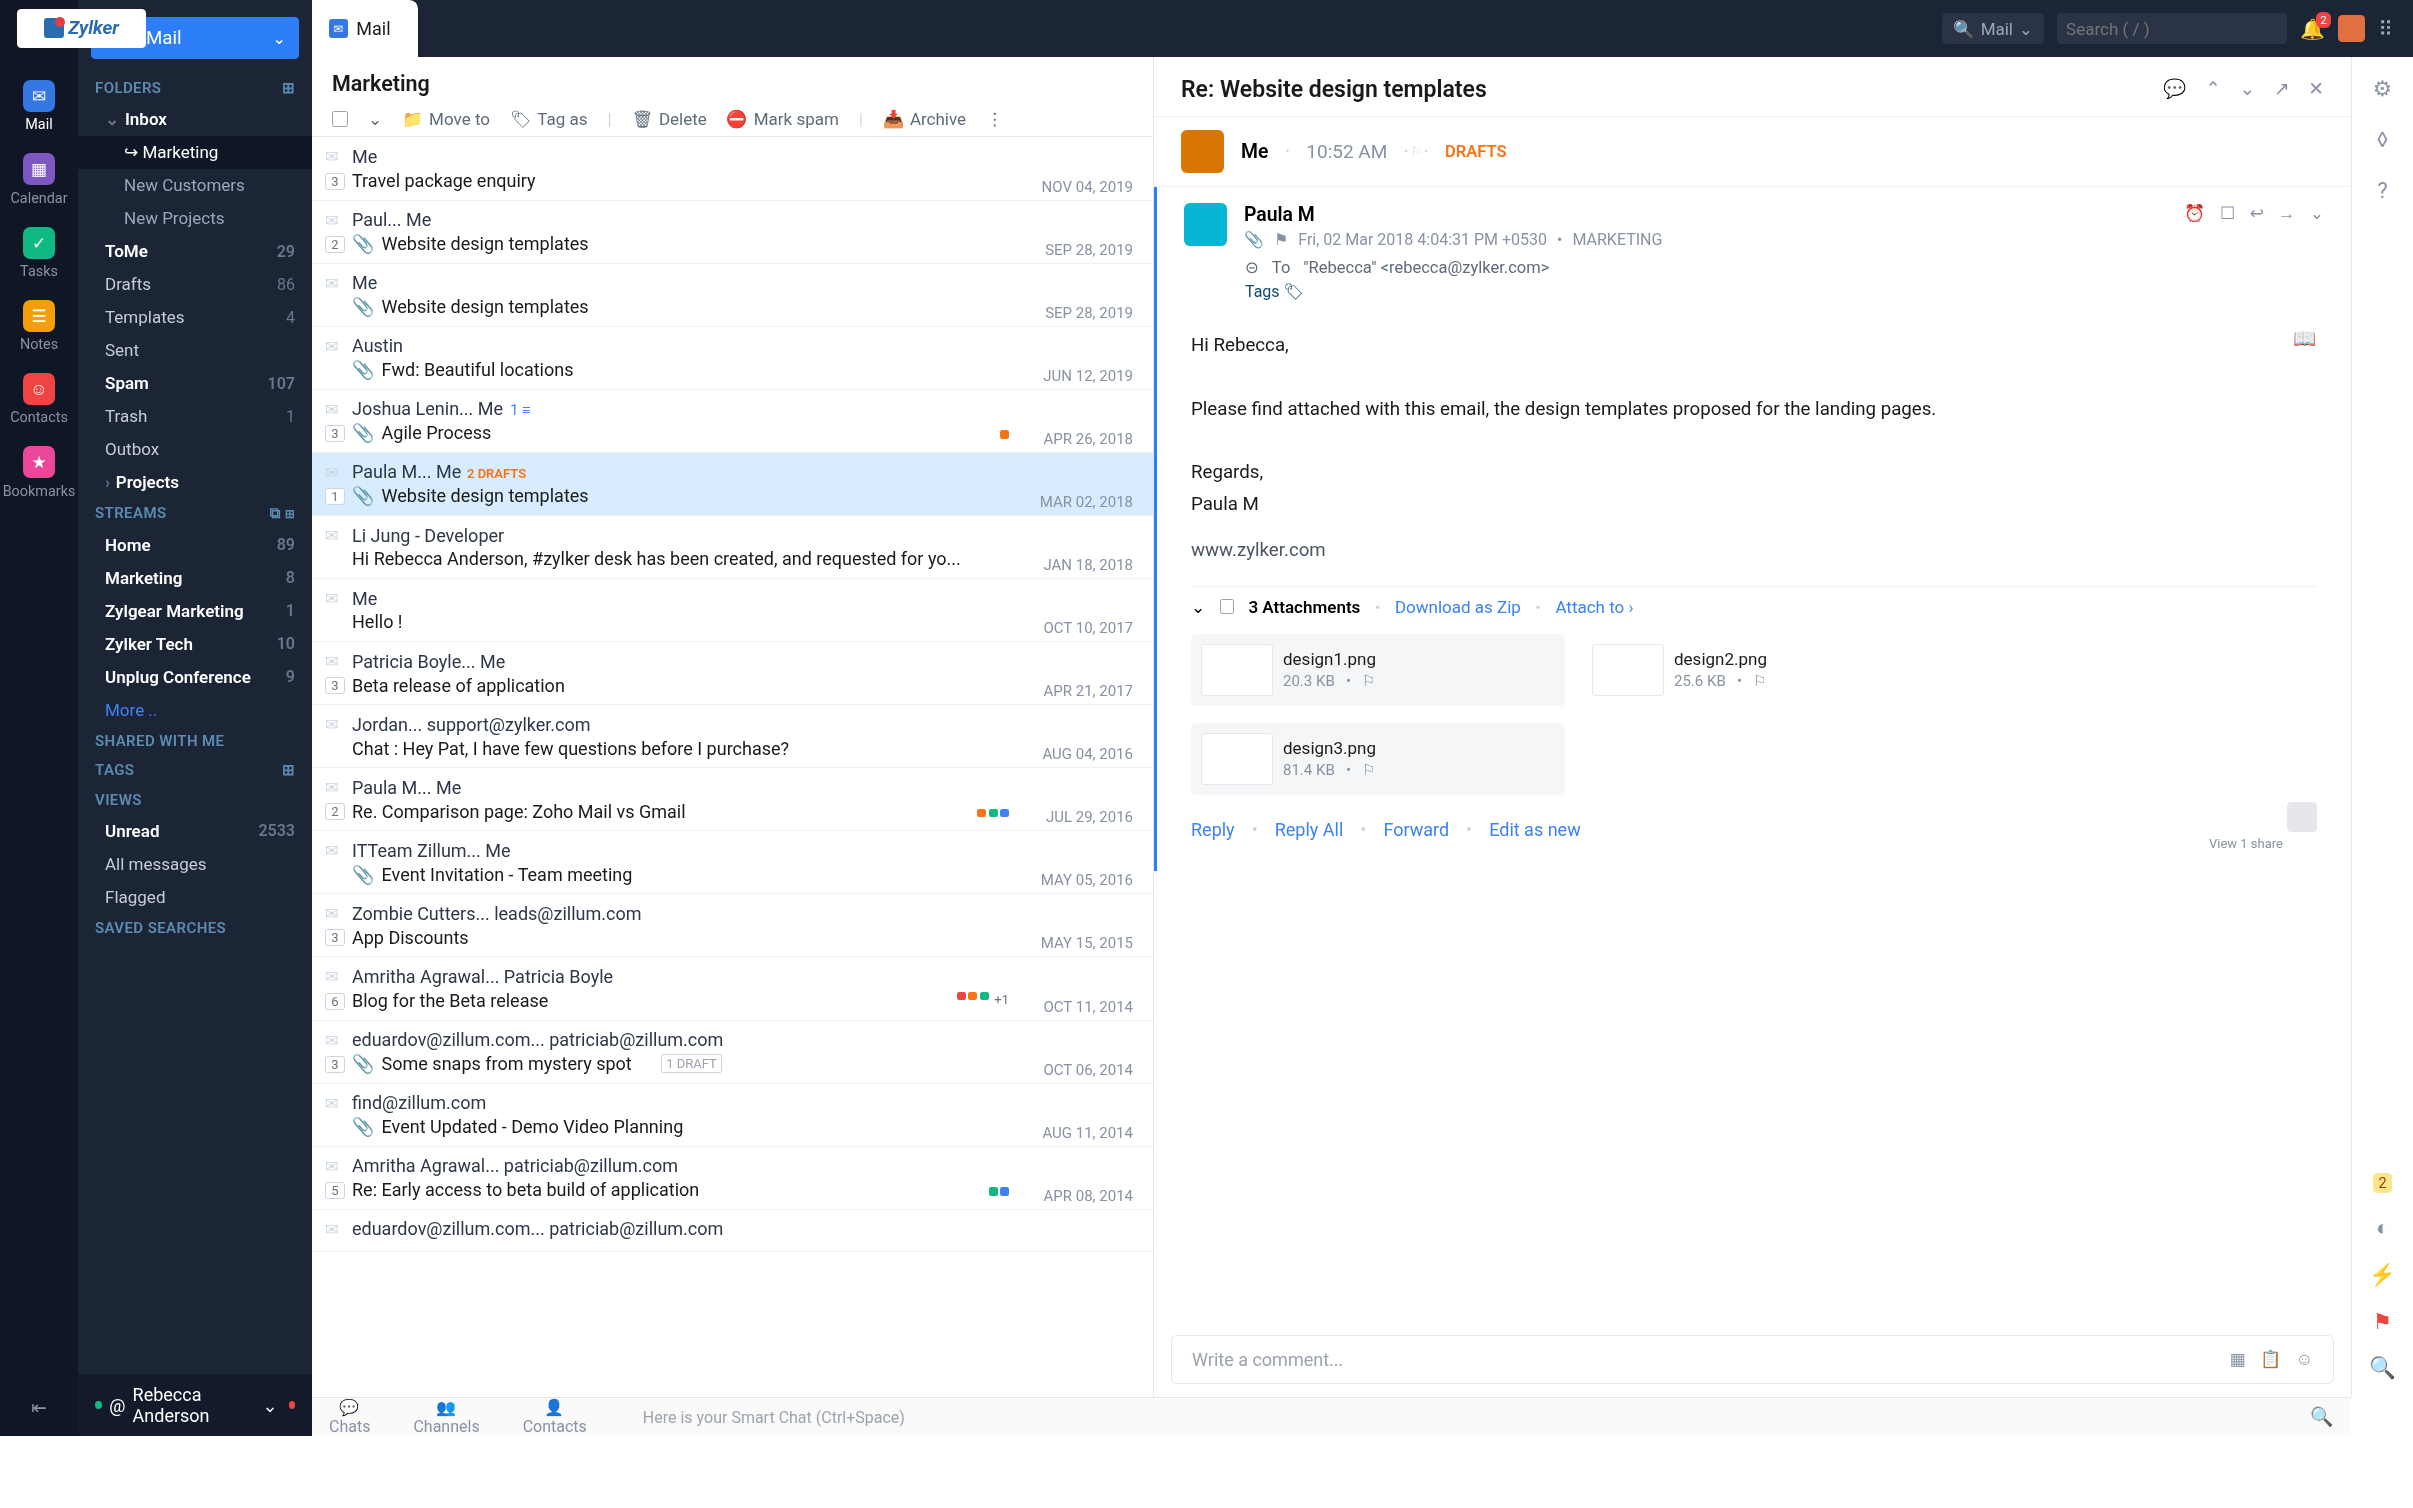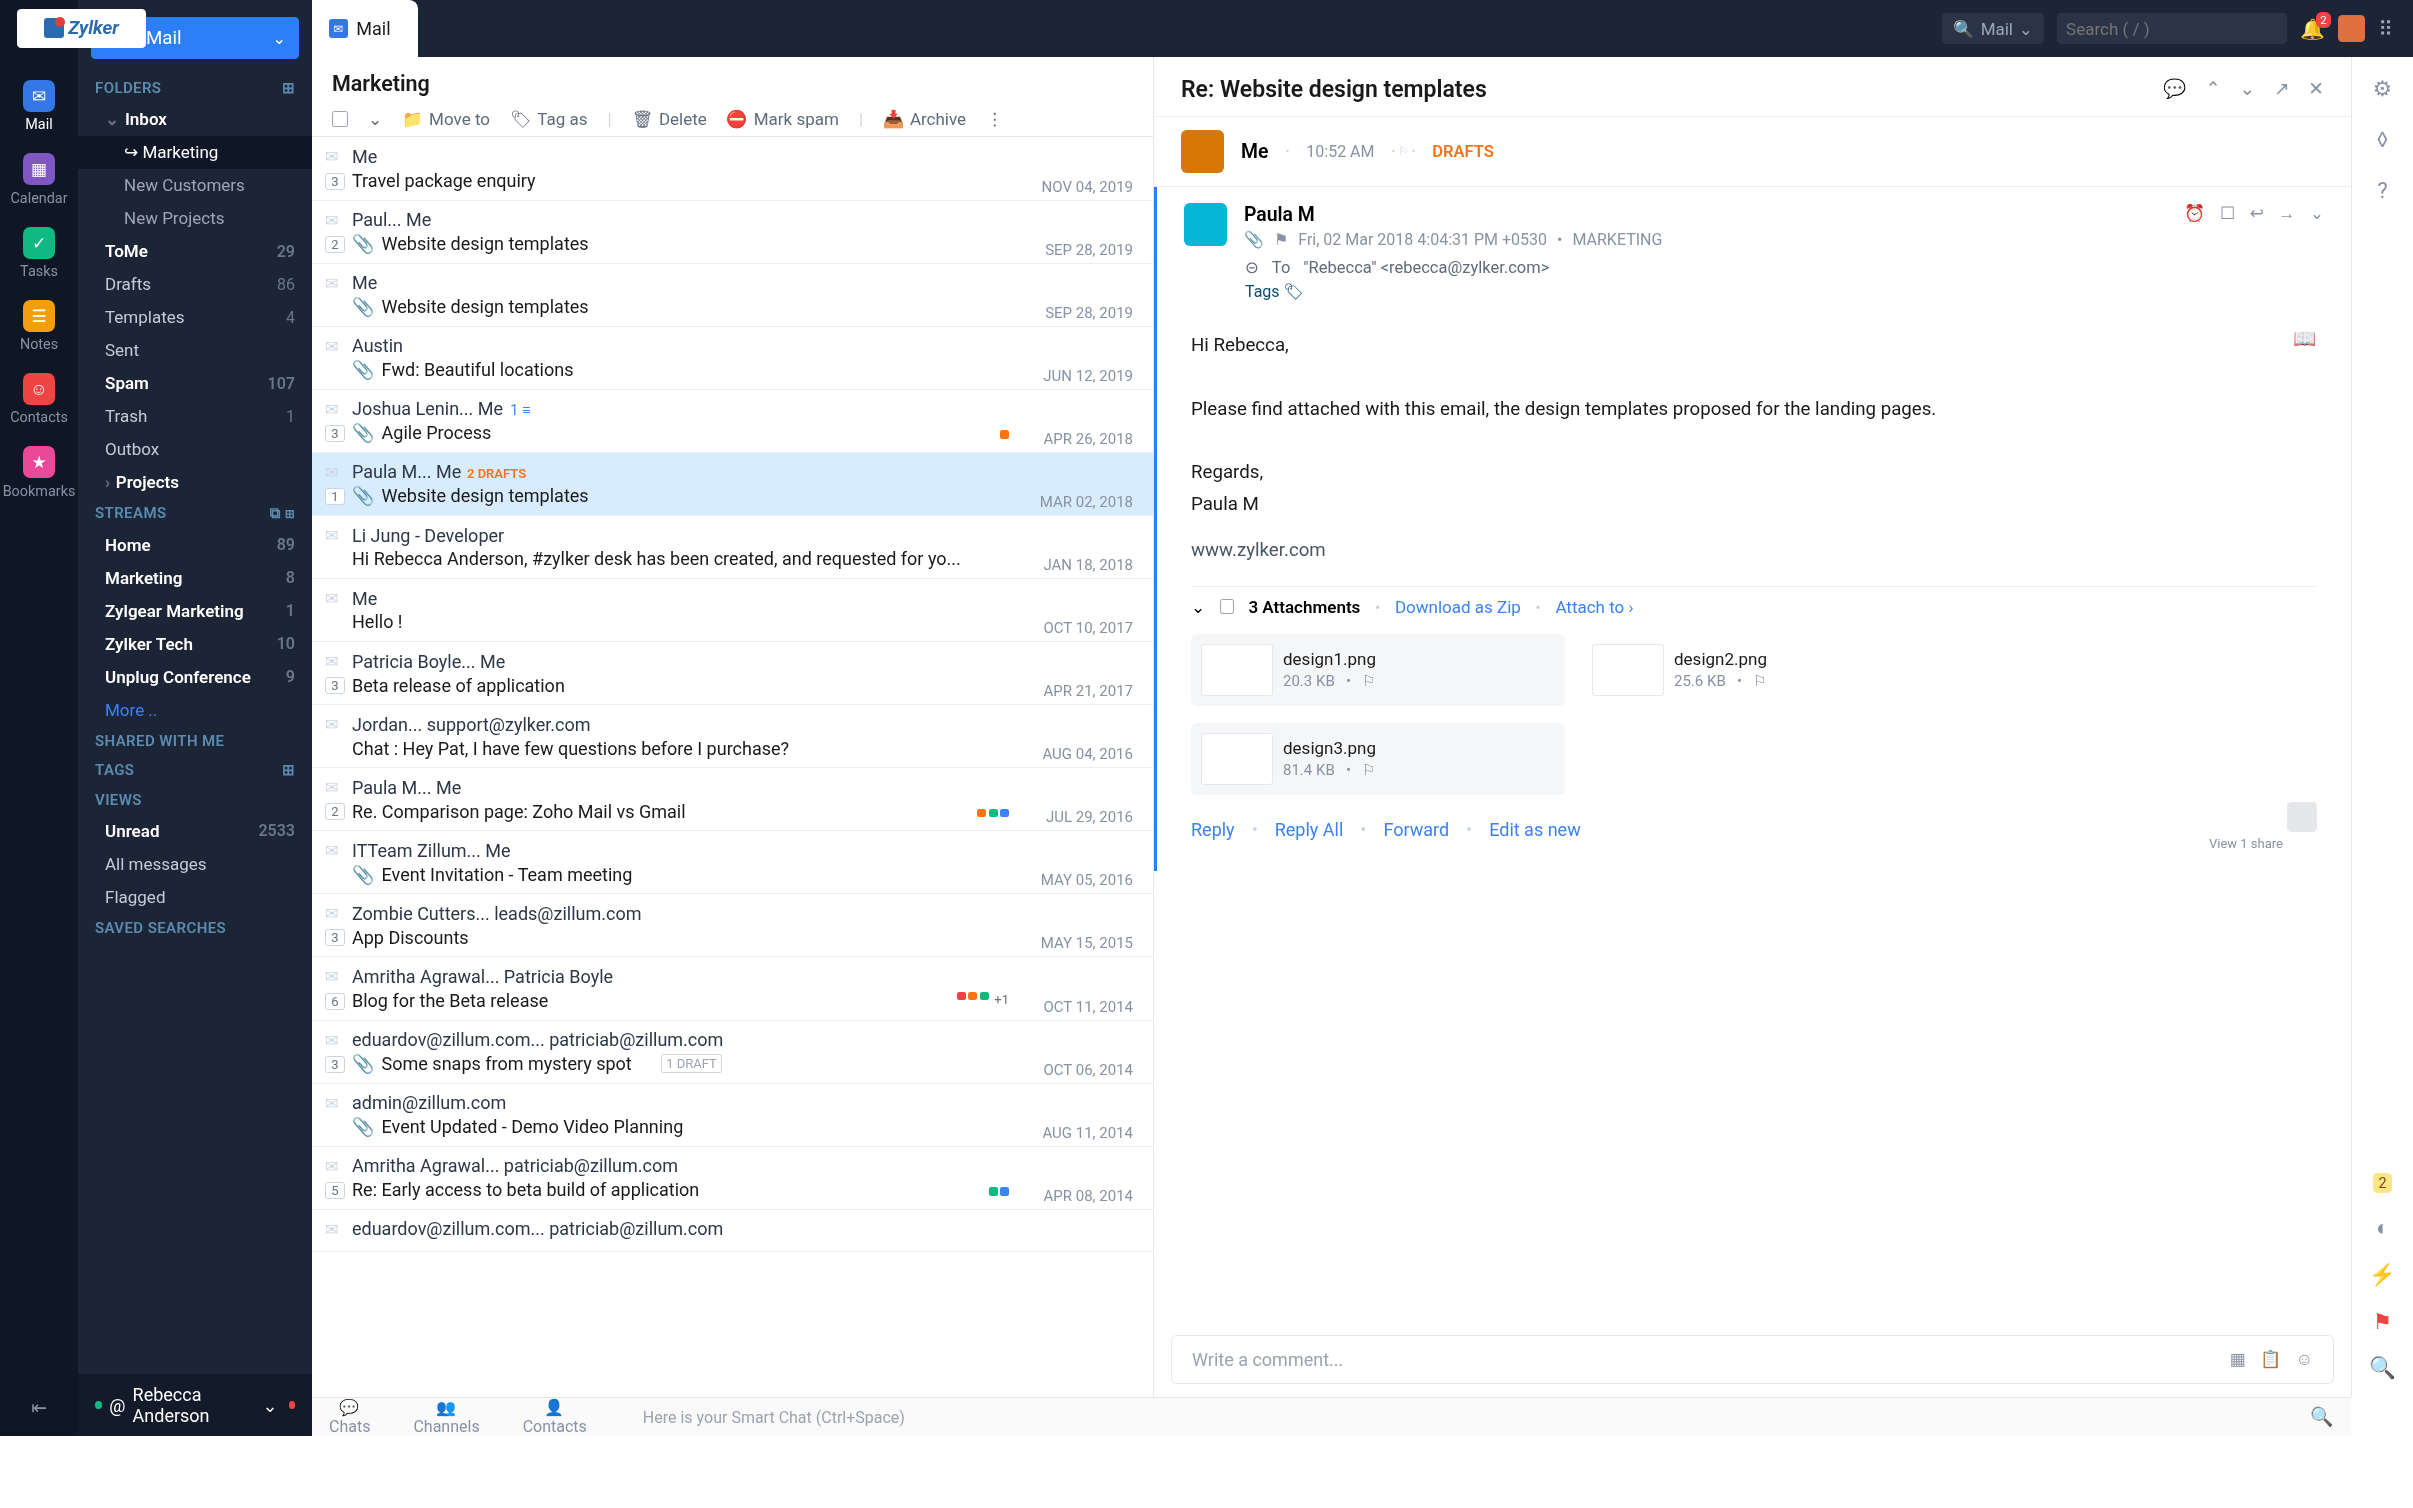--- a/index.html
+++ b/index.html
@@ -74,21 +74,21 @@
 
 .reader{flex:1;display:flex;flex-direction:column;background:#fff}
 .reader-head{padding:18.7px 27px 13px;display:flex;align-items:center;justify-content:space-between;border-bottom:0.7px solid #eef0f2;position:relative}
 .reader-title{font-size:23px;font-weight:600;color:#1a1a1a}
 .reader-icons{display:flex;gap:18.7px;color:#8892a4;font-size:18.7px}
 .reader-icons .chat-i{color:#3b82f6}
 .draft-row{padding:13px 27px;display:flex;align-items:center;gap:17px;border-bottom:0.7px solid #eef0f2}
 .avatar{width:43px;height:43px;border-radius:5.7px;background:#d97706}
 .avatar.p{background:#06b6d4}
 .dr-name{font-size:19.4px;font-weight:600}
-.dr-time{color:#8892a4;font-size:16px}
+.dr-time{color:#8892a4;font-size:19px}
 .dr-draft{color:#f97316;font-size:16.5px;font-weight:600}
 .msg-block{border-left:3.6px solid #2d7ff9;padding:0 0 14.4px}
 .msg-head{padding:16px 27px 5.7px;display:flex;gap:17px;align-items:flex-start}
 .msg-meta{flex:1}
 .msg-from{font-size:19.4px;font-weight:600;margin-bottom:4.3px}
 .msg-dateline{color:#8892a4;font-size:16px;display:flex;align-items:center;gap:10px}
 .msg-to{padding:2.9px 27px 2.9px 88px;color:#5f6b7a;font-size:16.5px;display:flex;gap:13px}
 .msg-tags{padding:2.9px 27px 10px 88px;color:#0c4a6e;font-size:16px}
 .msg-body{padding:18.7px 34px;font-size:18.7px;color:#1a1a1a;line-height:1.7;position:relative}
 .msg-body .sig{color:#4b5563;margin-top:14.4px}
@@ -404,21 +404,21 @@
           </div>
           <div class="mrow">
             <span class="env">✉</span>
             <span class="cbadge">3</span>
             <div class="from">eduardov@zillum.com... patriciab@zillum.com</div>
             <div class="subj"><span class="clip">📎</span>Some snaps from mystery spot<span style="font-size:13px;color:#9ca3af;border:0.7px solid #d1d5db;padding:0.7px 4.3px;border-radius:2.2px;margin-left:22px">1 DRAFT</span></div>
             <span class="date">OCT 06, 2014</span>
           </div>
           <div class="mrow">
             <span class="env">✉</span>
-            <div class="from">admin@zillum.com</div>
+            <div class="from">find@zillum.com</div>
             <div class="subj"><span class="clip">📎</span>Event Updated - Demo Video Planning</div>
             <span class="date">AUG 11, 2014</span>
           </div>
           <div class="mrow">
             <span class="env">✉</span>
             <span class="cbadge">5</span>
             <div class="from">Amritha Agrawal... patriciab@zillum.com</div>
             <div class="subj">Re: Early access to beta build of application</div>
             <span class="dots">
               <span class="dot" style="background:#10b981"></span>

